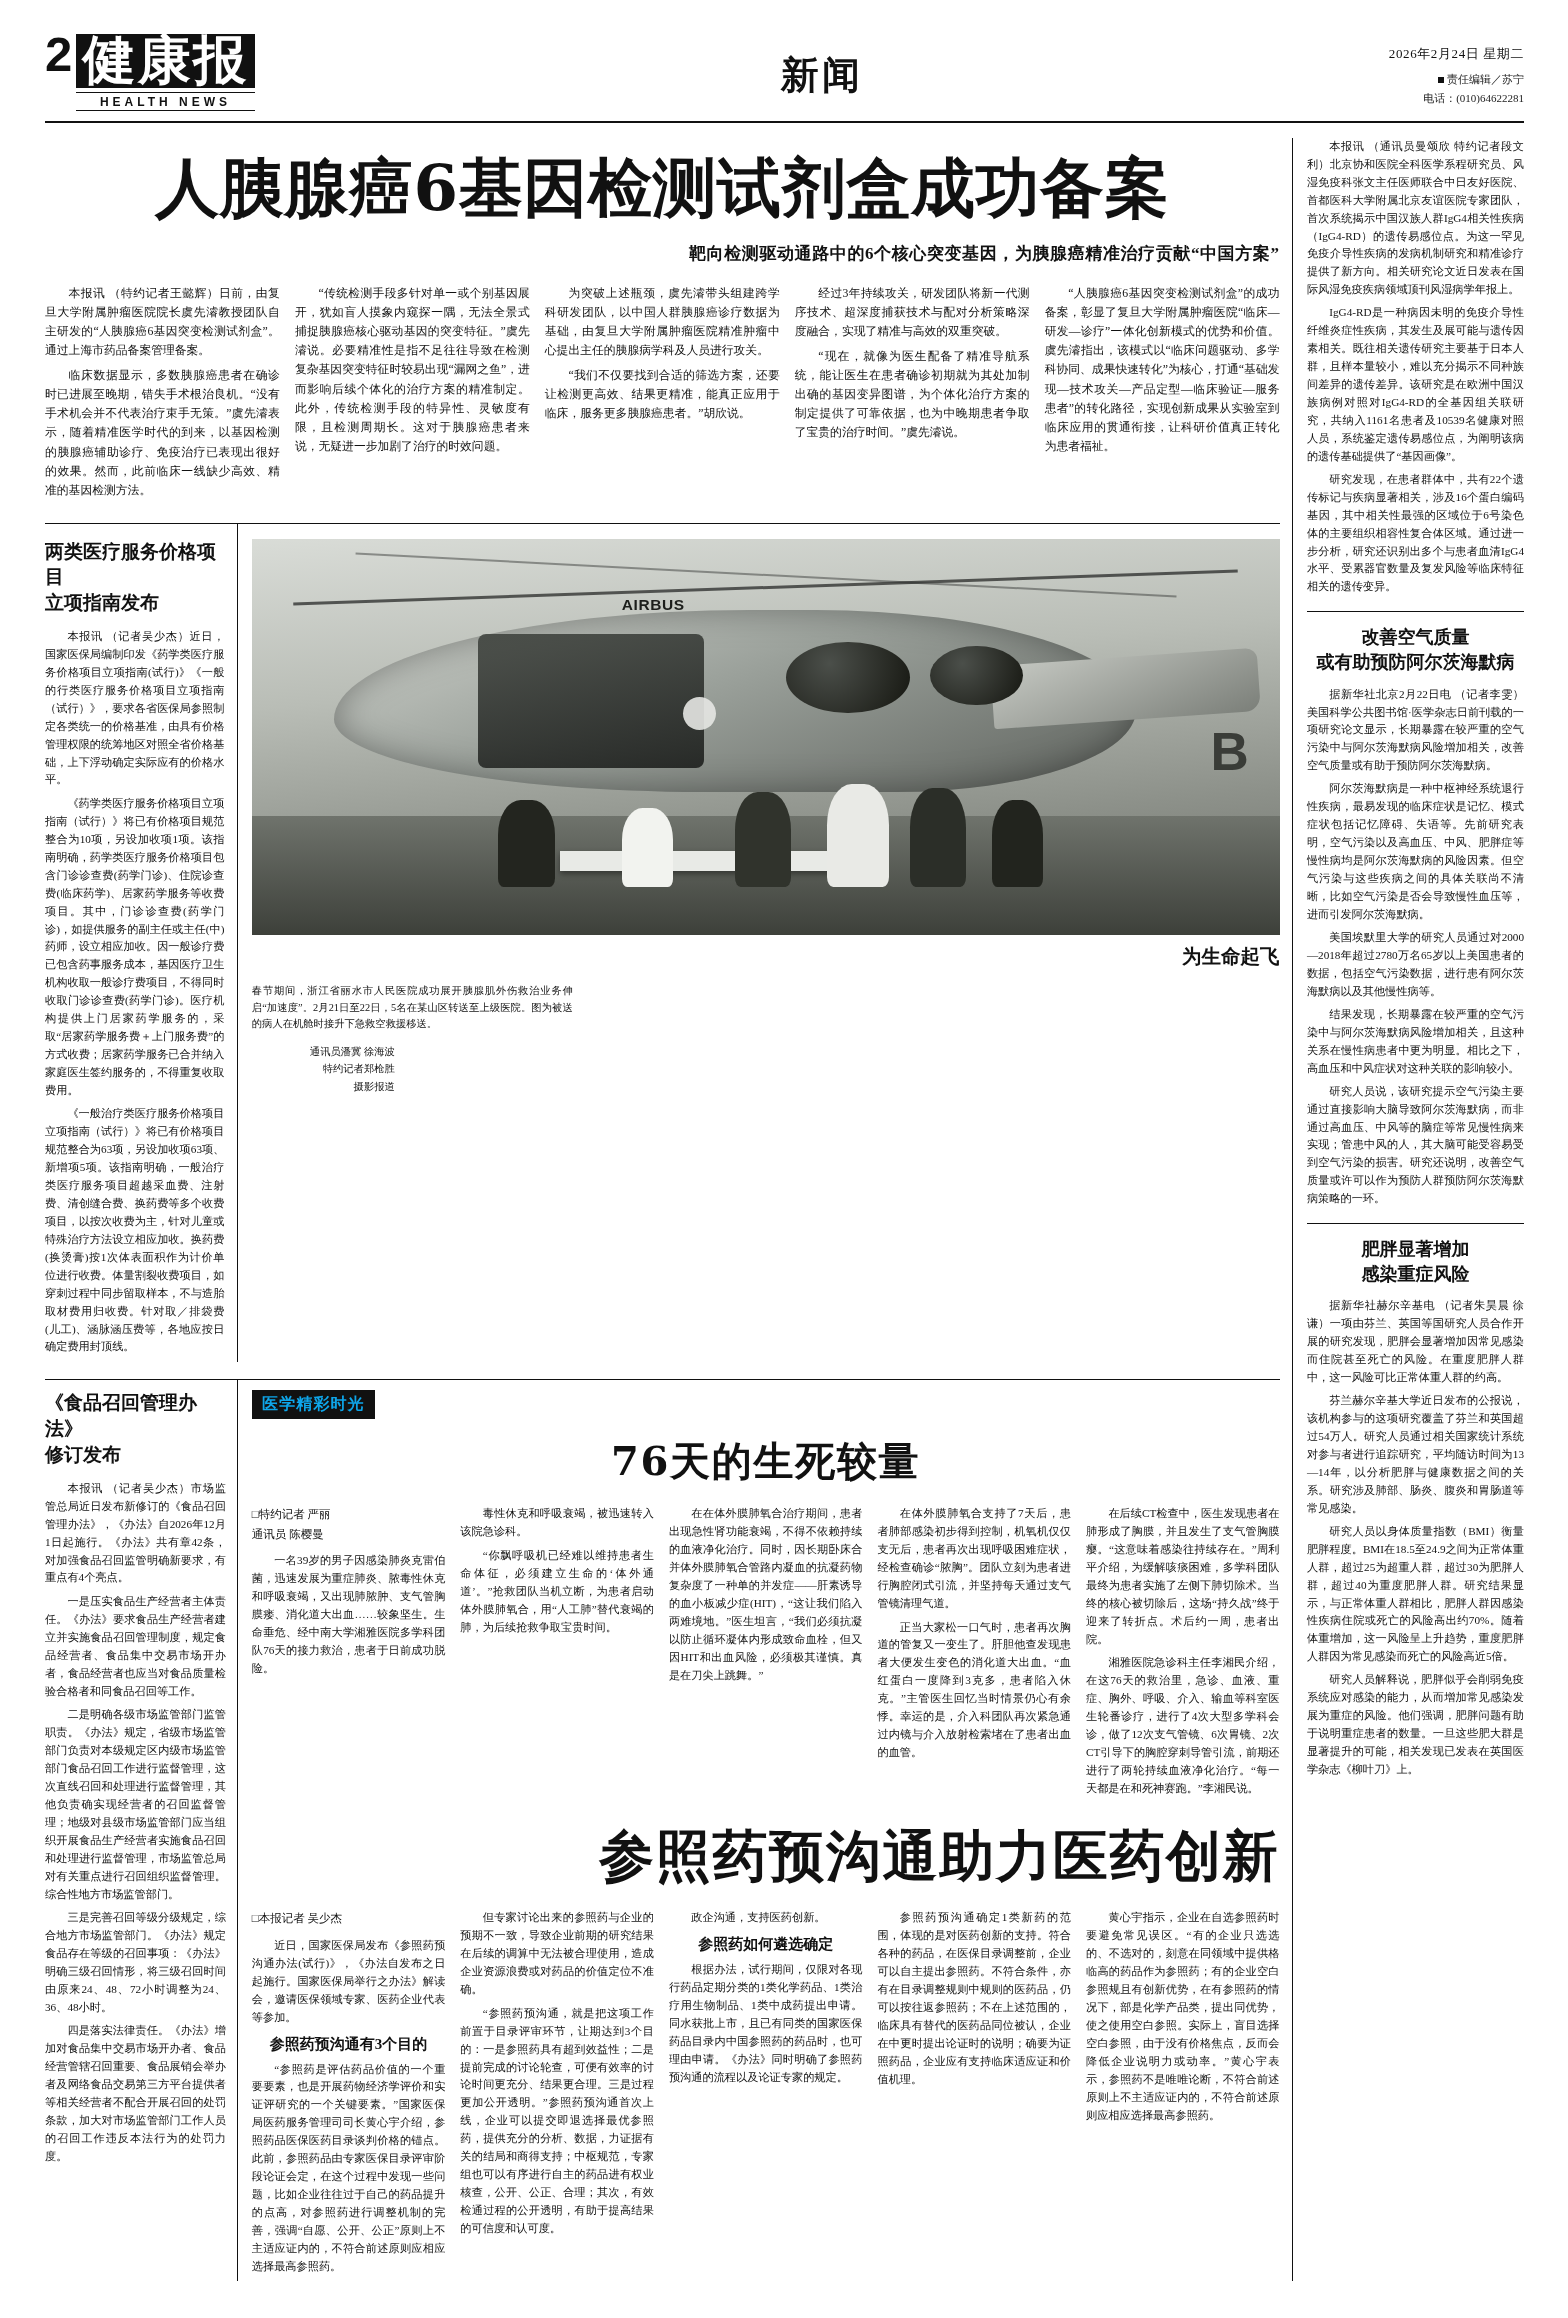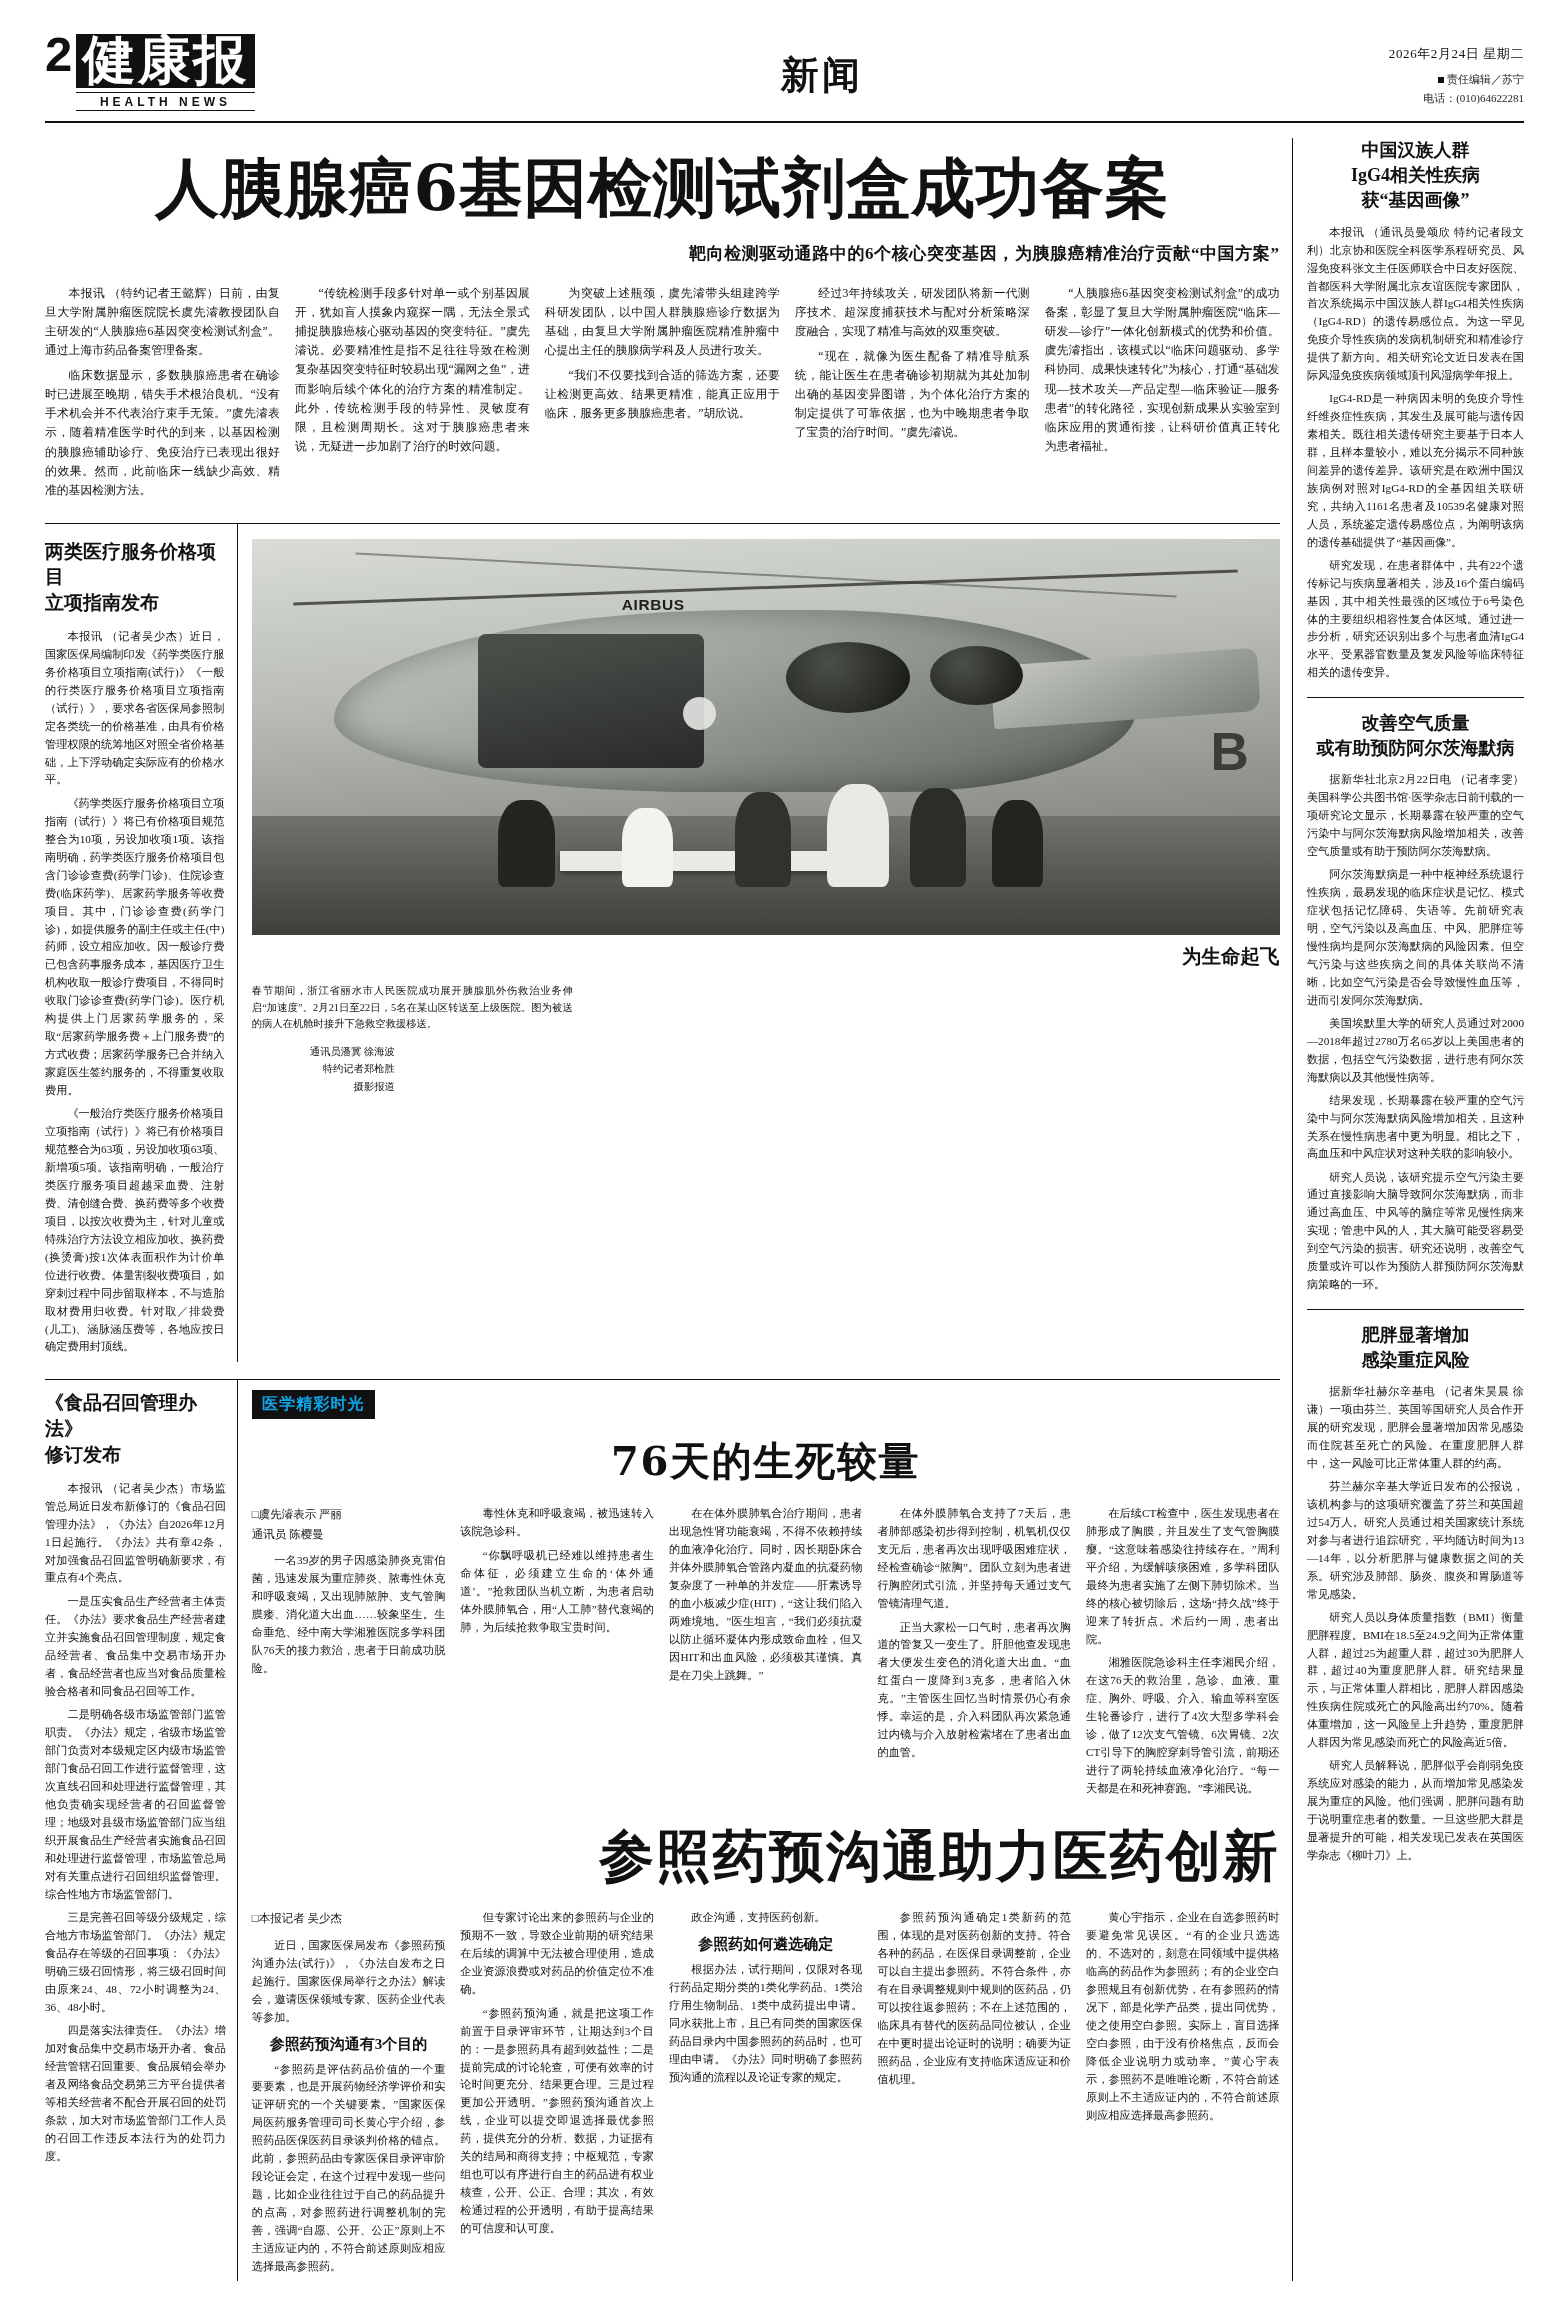--- a/index.html
+++ b/index.html
@@ -401,21 +401,21 @@
         </div>
 
         <div style="flex:1; padding-left:13.8px; padding-top:10.3px">
           <div>
             <span class="tag">医学精彩时光</span>
           </div>
           <div class="feature-title">76天的生死较量</div>
 
           <div class="body-cols-5" style="margin-top:5.7px">
             <div class="tcol">
-              <div class="byl-line">□虞先濬表示 严丽</div>
+              <div class="byl-line">□特约记者 严丽</div>
               <div class="byl-line" style="margin-bottom:8px">通讯员 陈樱曼</div>
               <p class="t s">一名39岁的男子因感染肺炎克雷伯菌，迅速发展为重症肺炎、脓毒性休克和呼吸衰竭，又出现肺脓肿、支气管胸膜瘘、消化道大出血……较象坚生。生命垂危、经中南大学湘雅医院多学科团队76天的接力救治，患者于日前成功脱险。</p>
             </div>
             <div class="tcol">
               <p class="t s">毒性休克和呼吸衰竭，被迅速转入该院急诊科。</p>
               <p class="t s">“你飘呼吸机已经难以维持患者生命体征，必须建立生命的‘体外通道’。”抢救团队当机立断，为患者启动体外膜肺氧合，用“人工肺”替代衰竭的肺，为后续抢救争取宝贵时间。</p>
             </div>
             <div class="tcol">
               <p class="t s">在在体外膜肺氧合治疗期间，患者出现急性肾功能衰竭，不得不依赖持续的血液净化治疗。同时，因长期卧床合并体外膜肺氧合管路内凝血的抗凝药物复杂度了一种单的并发症——肝素诱导的血小板减少症(HIT)，“这让我们陷入两难境地。”医生坦言，“我们必须抗凝以防止循环凝体内形成致命血栓，但又因HIT和出血风险，必须极其谨慎。真是在刀尖上跳舞。”</p>
             </div>
@@ -455,23 +455,20 @@
             </div>
           </div>
         </div>
       </div>
 
     </div>
 
     <div class="right-rail">
 
       <div>
-        <div class="rail-head" style="white-space:pre-line">中国汉族人群
-IgG4相关性疾病
-获“基因画像”</div>
         <p class="r">本报讯 （通讯员曼颂欣 特约记者段文利）北京协和医院全科医学系程研究员、风湿免疫科张文主任医师联合中日友好医院、首都医科大学附属北京友谊医院专家团队，首次系统揭示中国汉族人群IgG4相关性疾病（IgG4-RD）的遗传易感位点。为这一罕见免疫介导性疾病的发病机制研究和精准诊疗提供了新方向。相关研究论文近日发表在国际风湿免疫疾病领域顶刊风湿病学年报上。</p>
         <p class="r">IgG4-RD是一种病因未明的免疫介导性纤维炎症性疾病，其发生及展可能与遗传因素相关。既往相关遗传研究主要基于日本人群，且样本量较小，难以充分揭示不同种族间差异的遗传差异。该研究是在欧洲中国汉族病例对照对IgG4-RD的全基因组关联研究，共纳入1161名患者及10539名健康对照人员，系统鉴定遗传易感位点，为阐明该病的遗传基础提供了“基因画像”。</p>
         <p class="r">研究发现，在患者群体中，共有22个遗传标记与疾病显著相关，涉及16个蛋白编码基因，其中相关性最强的区域位于6号染色体的主要组织相容性复合体区域。通过进一步分析，研究还识别出多个与患者血清IgG4水平、受累器官数量及复发风险等临床特征相关的遗传变异。</p>
       </div>
 
       <div class="rail-rule"></div>
 
       <div>
         <div class="rail-head" style="white-space:pre-line">改善空气质量
 或有助预防阿尔茨海默病</div>

